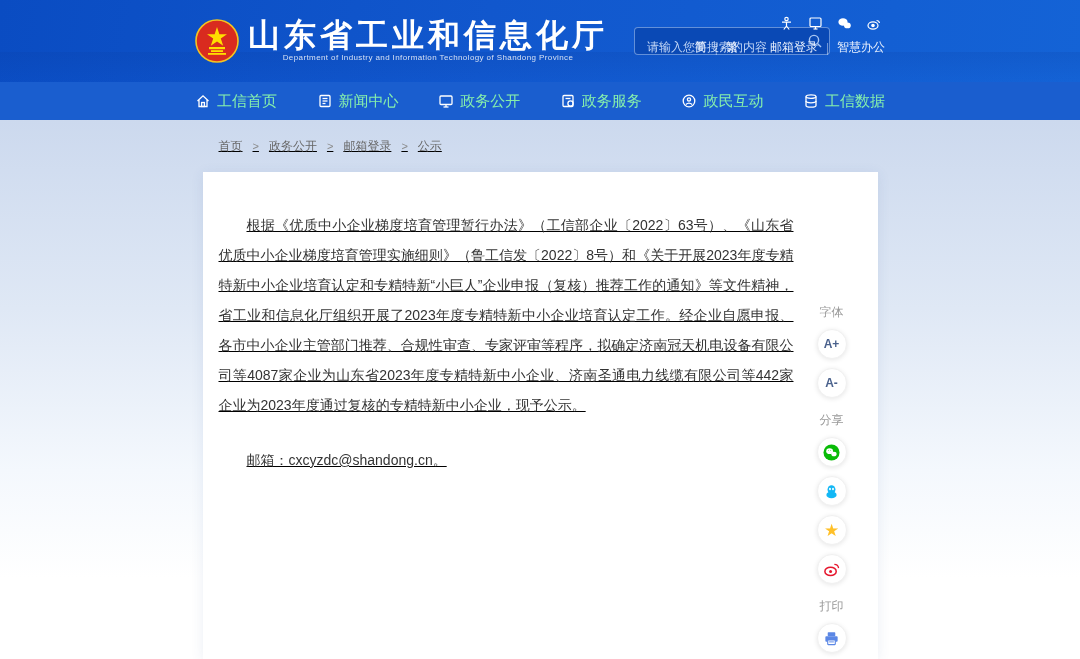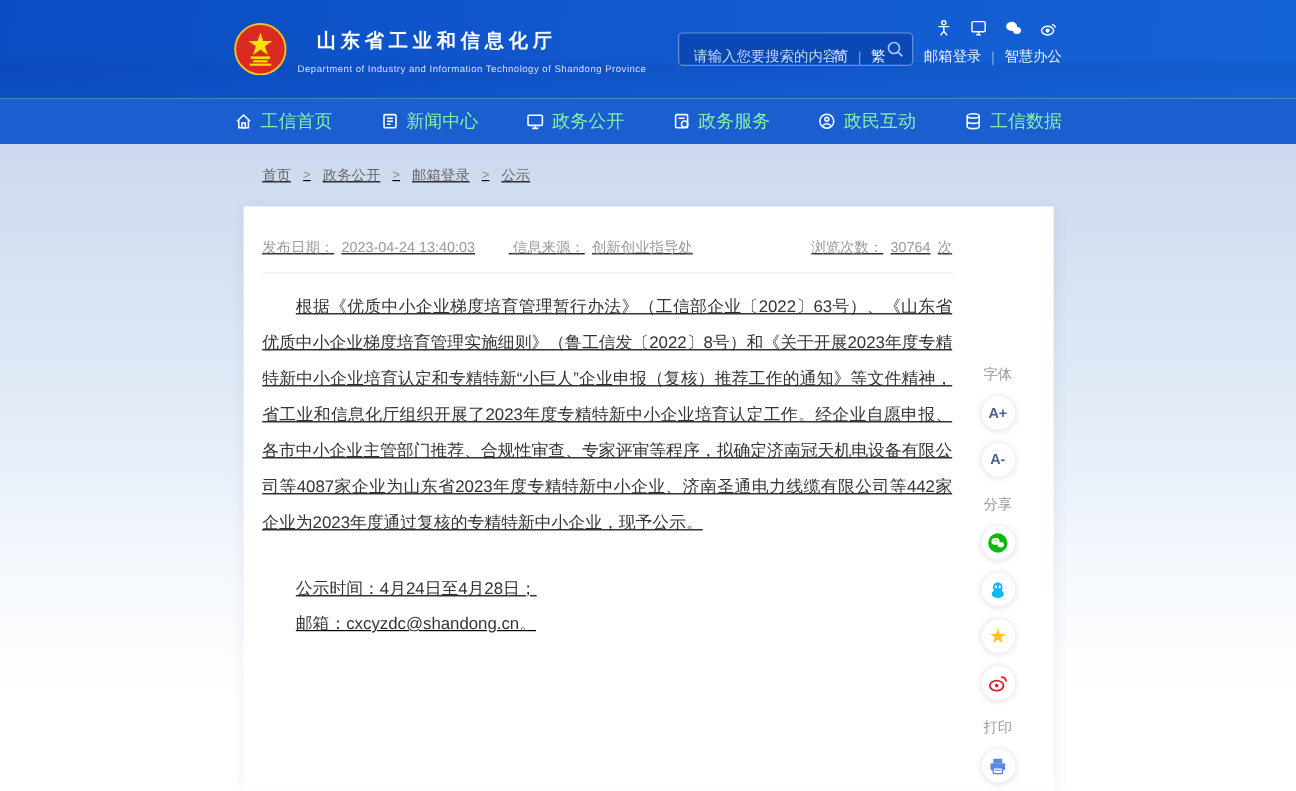--- a/index.html
+++ b/index.html
@@ -7,21 +7,21 @@
     font-family:"Liberation Sans","DejaVu Sans",sans-serif; }
   .page { position:relative; width:1080px; height:659px; overflow:hidden; }
 
   
   .site-header { height:82px; background:linear-gradient(100deg,#0a4cc2 0%,#1157cd 45%,#1463d6 100%); position:relative; }
   .site-header::after { content:""; position:absolute; left:0; right:0; top:52px; height:30px;
     background:linear-gradient(180deg,rgba(9,60,160,0.18),rgba(20,90,210,0.05)); pointer-events:none; }
   .header-inner { width:690px; margin:0 auto; height:100%; display:flex; align-items:center; position:relative; z-index:2; }
   .brand { display:flex; align-items:center; gap:9px; }
   .emblem { width:44px; height:44px; flex:0 0 auto; }
-  .brand-text .cn { color:#fff; font-size:16px; font-weight:bold; letter-spacing:4px; line-height:30px;margin-left:16px; }
+  .brand-text .cn { color:#fff; font-size:32px; font-weight:bold; letter-spacing:4px; line-height:30px; }
   .brand-text .en { color:rgba(255,255,255,0.82); font-size:8px; letter-spacing:0.4px; margin-top:3px;text-align:center; }
   .search-wrap { margin-left:26px; position:relative; }
   .search-input { width:196px; height:28px; background:#0a49b5; border:1px solid rgba(173,203,245,0.55);
     border-radius:4px; color:#dbe8fb; font-size:12px; padding:12px 30px 0 12px; outline:none; }
   .search-input::placeholder { color:#c3d7f6; }
   .search-btn { position:absolute; right:7px; top:6px; width:16px; height:16px; background:none; border:none; cursor:pointer; padding:0; }
   .header-right { position:absolute; right:0; top:16px; text-align:right; }
   .icon-row { display:flex; gap:14px; justify-content:flex-end; padding-right:4px; }
   .icon-row .hicon { width:15px; height:15px; cursor:pointer; }
   .link-row { margin-top:8px; display:flex; align-items:center; gap:8px; color:#eaf1fd; font-size:12px; }
@@ -192,34 +192,26 @@
       <span class="crumb-sep">&gt;</span>
       <a>政务公开</a>
       <span class="crumb-sep">&gt;</span>
       <a>邮箱登录</a>
       <span class="crumb-sep">&gt;</span>
       <span>公示</span>
     </div>
 
     <div class="card">
 
-      <div class="meta-row">
-        <div class="meta-left">
-          <span class="grp"><span>发布日期：</span><span>2023-04-24 13:40:03</span></span>
-          <span class="grp"><span>信息来源：</span><span>创新创业指导处</span></span>
-        </div>
-        <div class="meta-views"><span>浏览次数：</span><span>30764</span><span>次</span></div>
-      </div>
 
       <div class="body-text">
         <p>根据《优质中小企业梯度培育管理暂行办法》（工信部企业〔2022〕63号）、《山东省优质中小企业梯度培育管理实施细则》（鲁工信发〔2022〕8号）和《关于开展2023年度专精特新中小企业培育认定和专精特新“小巨人”企业申报（复核）推荐工作的通知》等文件精神，省工业和信息化厅组织开展了2023年度专精特新中小企业培育认定工作。经企业自愿申报、各市中小企业主管部门推荐、合规性审查、专家评审等程序，拟确定济南冠天机电设备有限公司等4087家企业为山东省2023年度专精特新中小企业、济南圣通电力线缆有限公司等442家企业为2023年度通过复核的专精特新中小企业，现予公示。</p>
       </div>
 
       <div class="contact-block">
-        <div>公示时间：4月24日至4月28日；</div>
         <div>邮箱：cxcyzdc@shandong.cn。</div>
       </div>
 
       <aside class="side-tools">
         <div class="tool-label" style="margin-top:0">字体</div>
         <div class="tool-circle">A+</div>
         <div class="tool-circle">A-</div>
 
         <div class="tool-label">分享</div>
         <div class="tool-circle">

